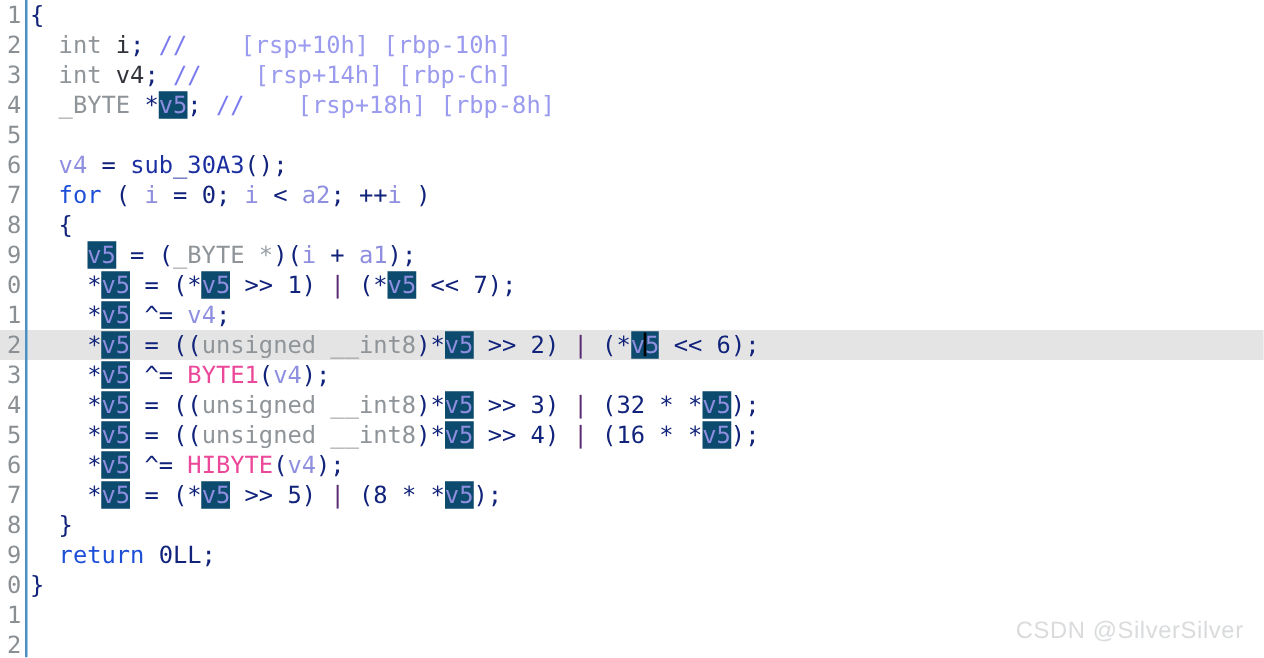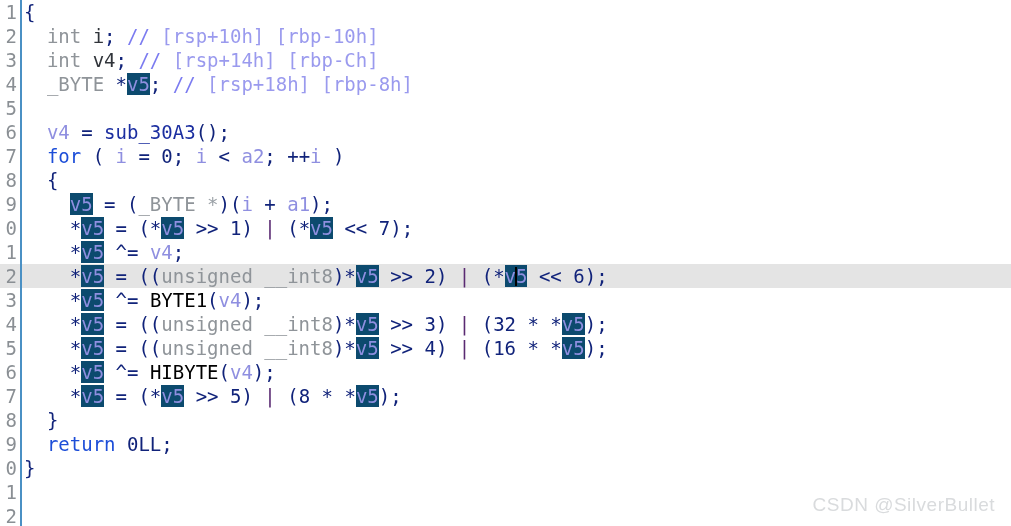--- a/index.html
+++ b/index.html
@@ -42,23 +42,23 @@
 
   
   .t-plain {color:#30343a;}
   .t-type  {color:#8f9499;}           
   .t-fn    {color:#8f9499;}           
   .t-call  {color:#1b2ea0;}           
   .t-punc  {color:#11237a;}           
   .t-kw    {color:#1d4ed8;}           
   .t-var   {color:#8f8fe0;}           
   .t-num   {color:#11237a;}
-  .t-cmt   {color:#9a9aee;}           
+  .t-cmt   {color:#9a9aee;margin-left:31px;}           
   .t-cmt2  {color:#7b7bf0;}
-  .t-macro {color:#000000;}           
+  .t-macro {color:#ec4899;}           
   .t-bar   {color:#5a2a72;}           
   .t-gray  {color:#9aa0a6;}           
   .hl      {background:#0c4a6e;}
   .cursor{
     display:inline-block;width:0;border-left:2px solid #000;
     height:19px;vertical-align:-3px;margin-left:-1px;margin-right:-1px;
   }
 
   
   .wm{
@@ -140,16 +140,16 @@
     <div class="row"><span class="t-punc">  }</span></div>
 
     <div class="row"><span class="t-kw">  return </span><span class="t-num">0LL</span><span class="t-punc">;</span></div>
 
     <div class="row"><span class="t-punc">}</span></div>
 
   </div>
 
   <div class="wm">
     <span>CSDN @Silver</span>
-    <span>Bullet</span>
+    <span>Silver</span>
   </div>
 
 </div>
 
 </body></html>

